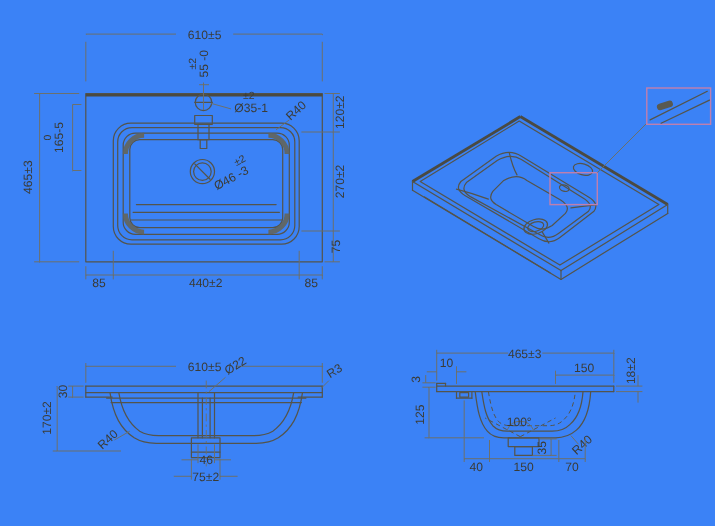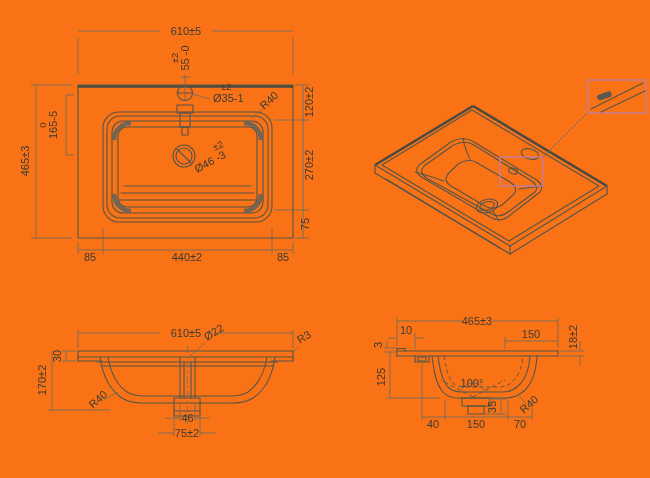--- a/index.html
+++ b/index.html
@@ -1,16 +1,16 @@
 <!DOCTYPE html>
 <html><head>
 <meta charset="utf-8">
 <style>
   html,body{margin:0;padding:0;background:#ffffff;}
-  .sheet{position:relative;width:650px;height:478px;background:#f97316;overflow:hidden;
+  .sheet{position:relative;width:650px;height:478px;background:#3b82f6;overflow:hidden;
          font-family:"Liberation Sans",sans-serif;}
   svg{position:absolute;left:0;top:0;}
   .o  {fill:none;stroke:#54544b;stroke-width:1.1;stroke-linecap:round;stroke-linejoin:round;}
   .o2 {fill:none;stroke:#4a4a42;stroke-width:2.6;stroke-linecap:butt;}
   .ob {fill:none;stroke:#64645a;stroke-width:4.5;opacity:.9;}
   .d  {fill:none;stroke:#6e6e64;stroke-width:.85;}
   .dash{fill:none;stroke:#6e6e64;stroke-width:.8;stroke-dasharray:7 3 2 3;}
   .hid{fill:none;stroke:#54544b;stroke-width:.9;stroke-dasharray:4 3;}
   .acc{fill:none;stroke:#bf7fae;stroke-width:1.3;}
   .t  {font-family:"Liberation Sans",sans-serif;font-size:11px;fill:#3b3b35;}

